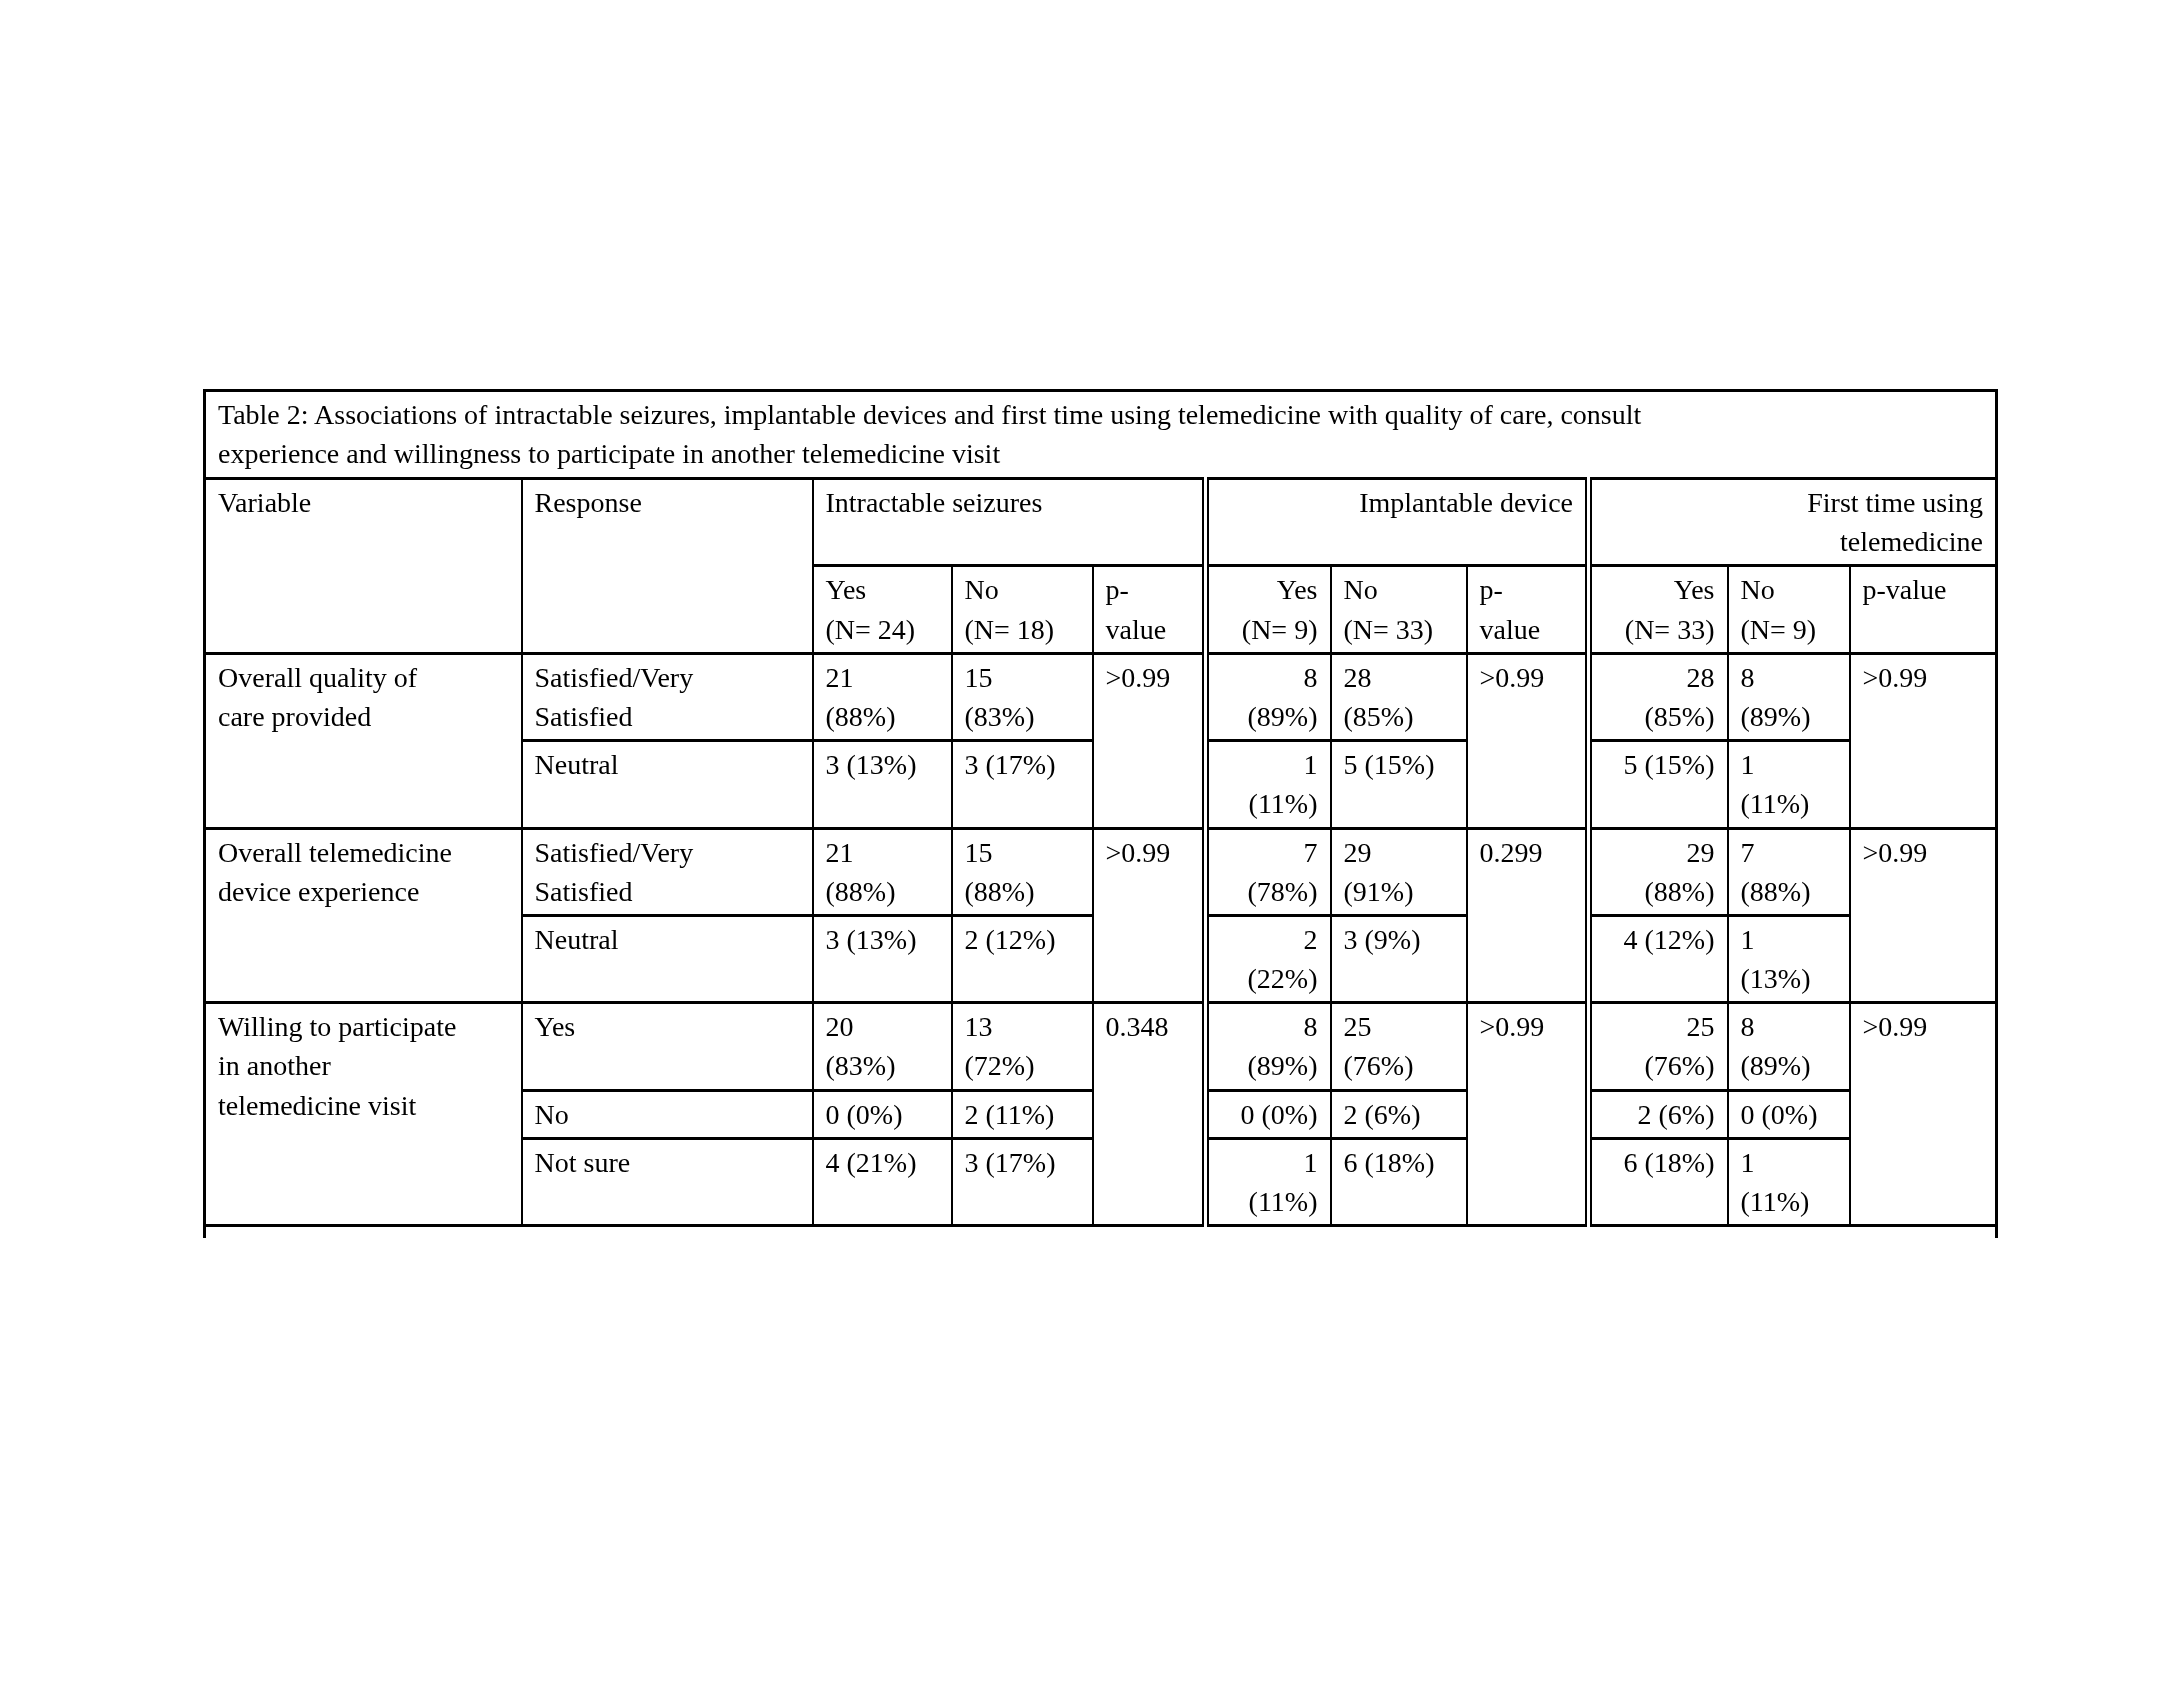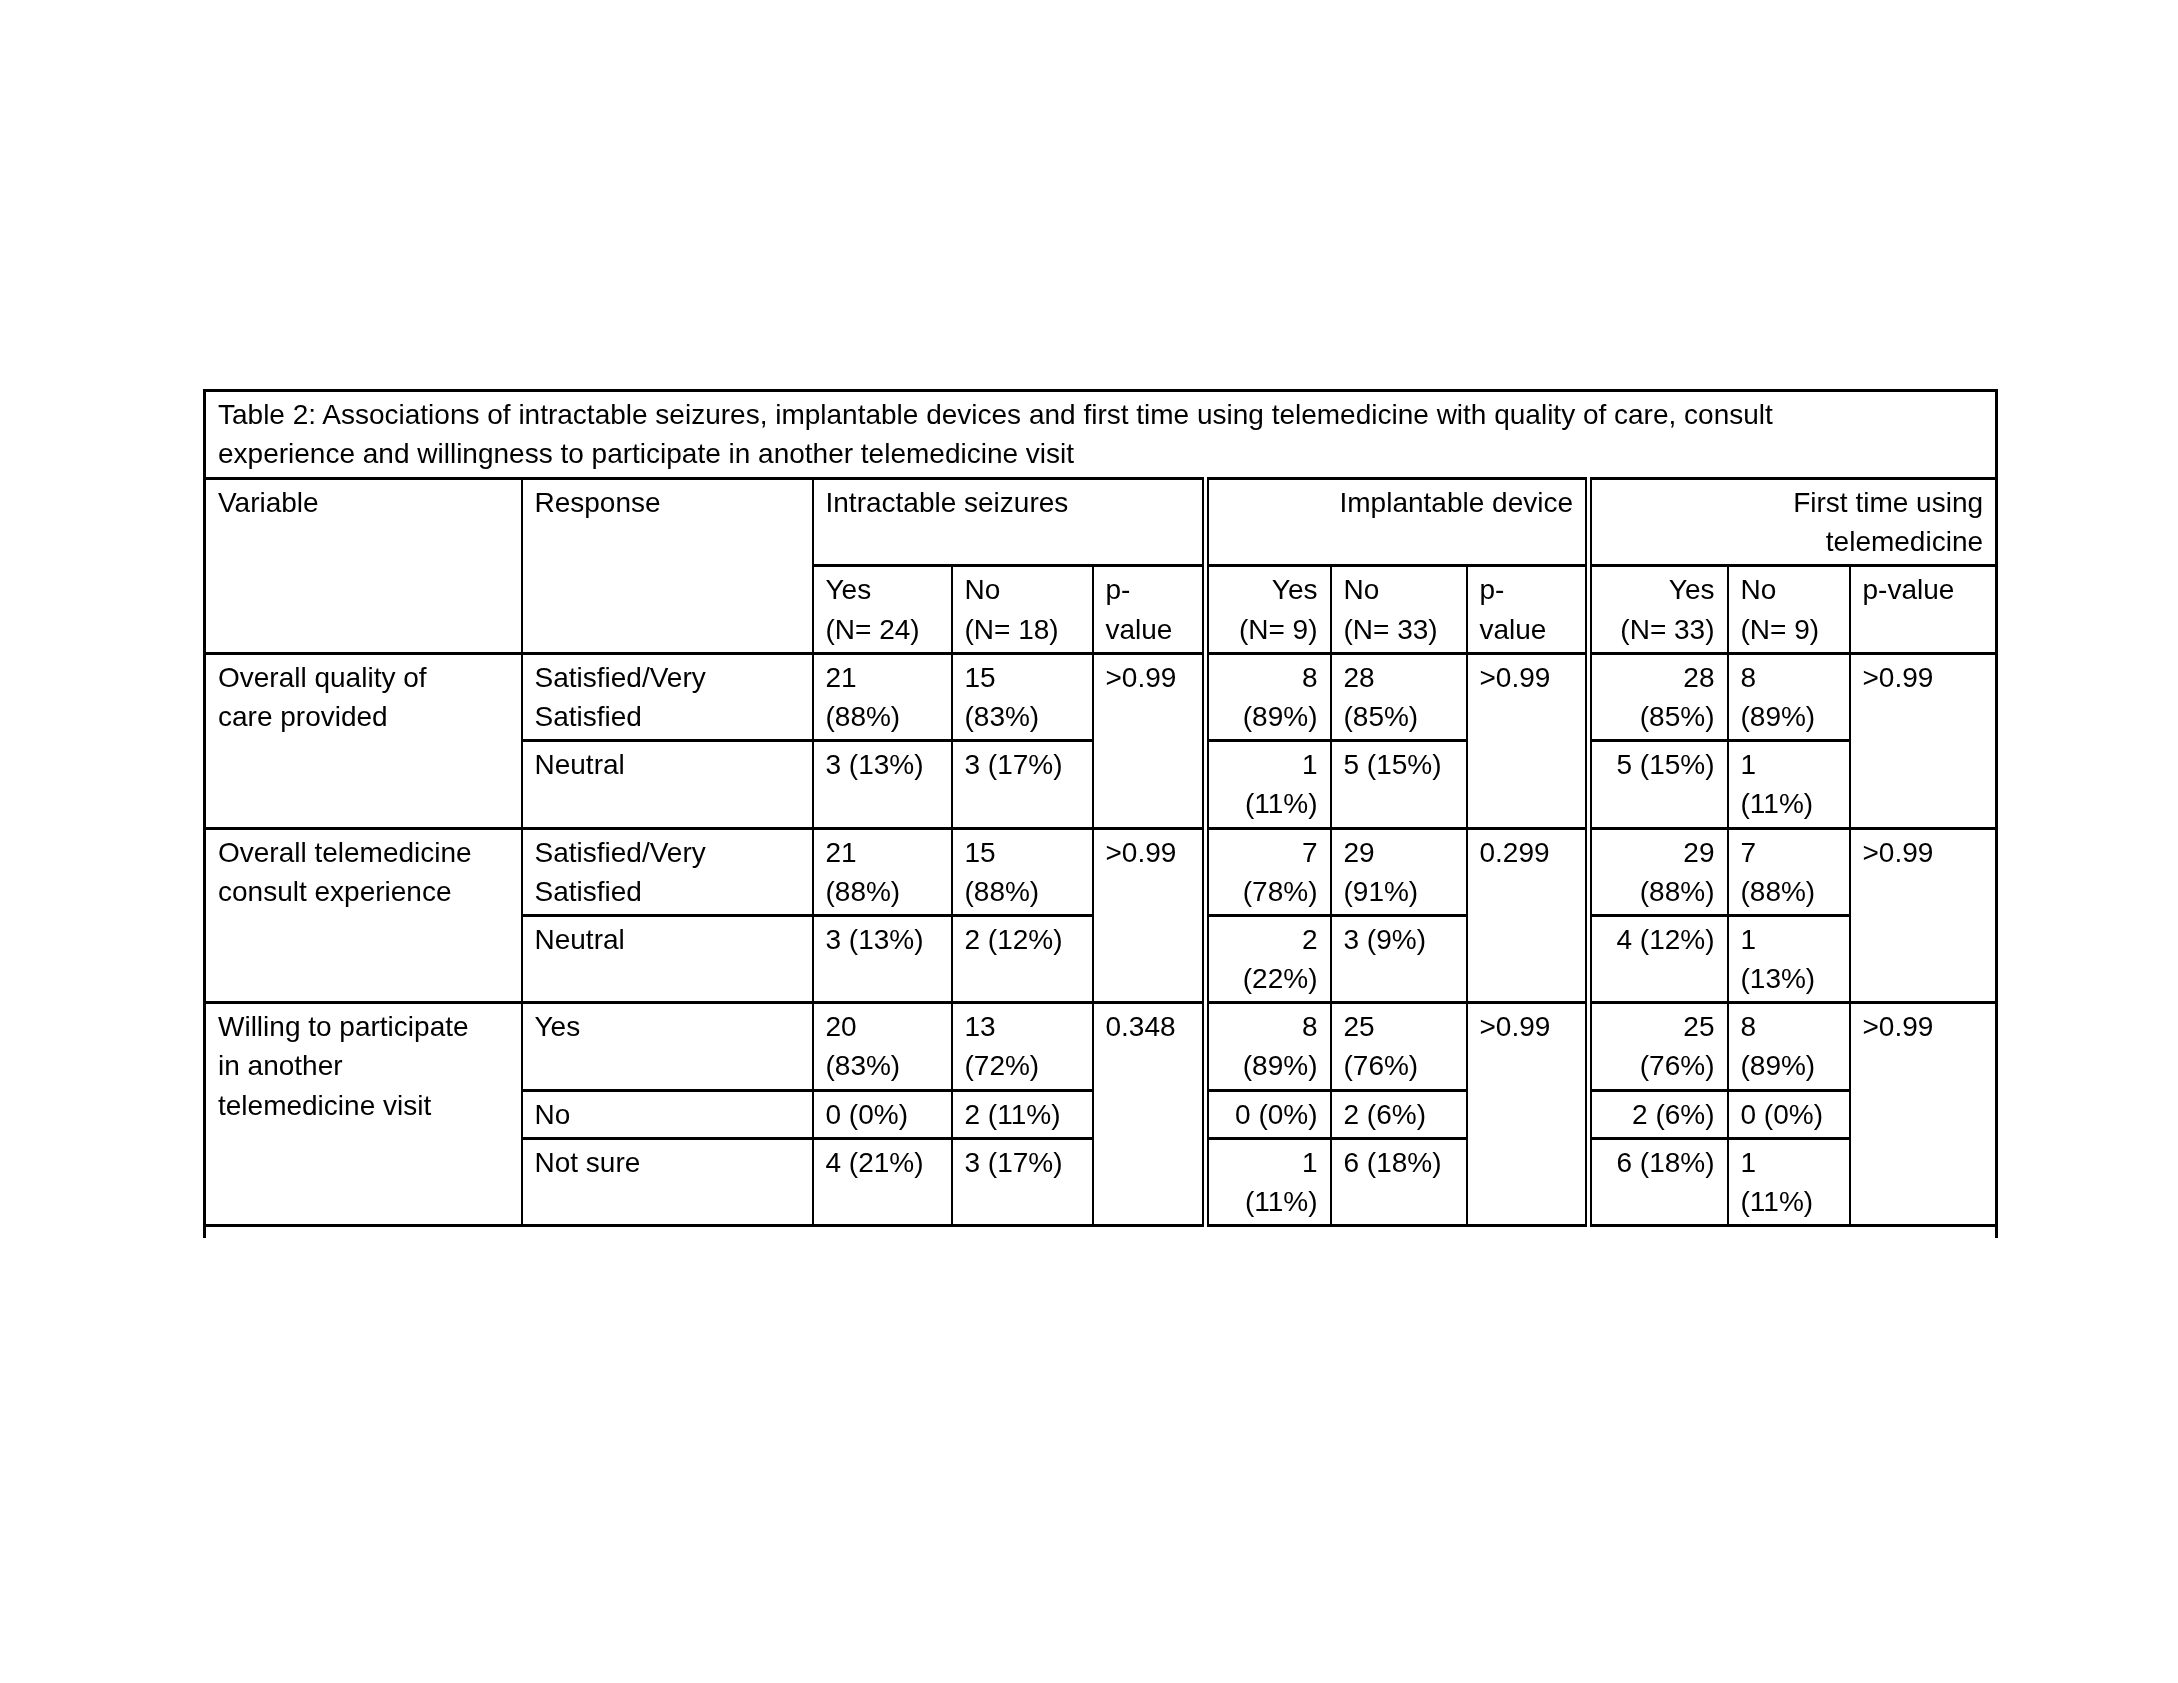--- a/index.html
+++ b/index.html
@@ -5,21 +5,21 @@
   html, body {
     margin: 0;
     padding: 0;
     background: #ffffff;
   }
   .page {
     position: relative;
     width: 2178px;
     height: 1238px;
     background: #ffffff;
-    font-family: Liberation Sans, sans-serif;
+    font-family: Liberation Serif, serif;
     color: #000000;
   }
   table.t2 {
     position: absolute;
     left: 203px;
     top: 389px;
     width: 1789px;
     border-collapse: collapse;
     table-layout: fixed;
     background: #ffffff;
@@ -162,21 +162,21 @@
       <td class="num dbl">1
 (11%)</td>
       <td class="num">5 (15%)</td>
       <td class="num dbl">5 (15%)</td>
       <td class="num">1
 (11%)</td>
     </tr>
 
     <tr class="tall2">
       <td class="var" rowspan="2">Overall telemedicine
-consult experience</td>
+device experience</td>
       <td class="resp">Satisfied/Very
 Satisfied</td>
       <td class="num">21
 (88%)</td>
       <td class="num">15
 (88%)</td>
       <td class="pval" rowspan="2">&gt;0.99</td>
       <td class="num dbl">7
 (78%)</td>
       <td class="num">29

